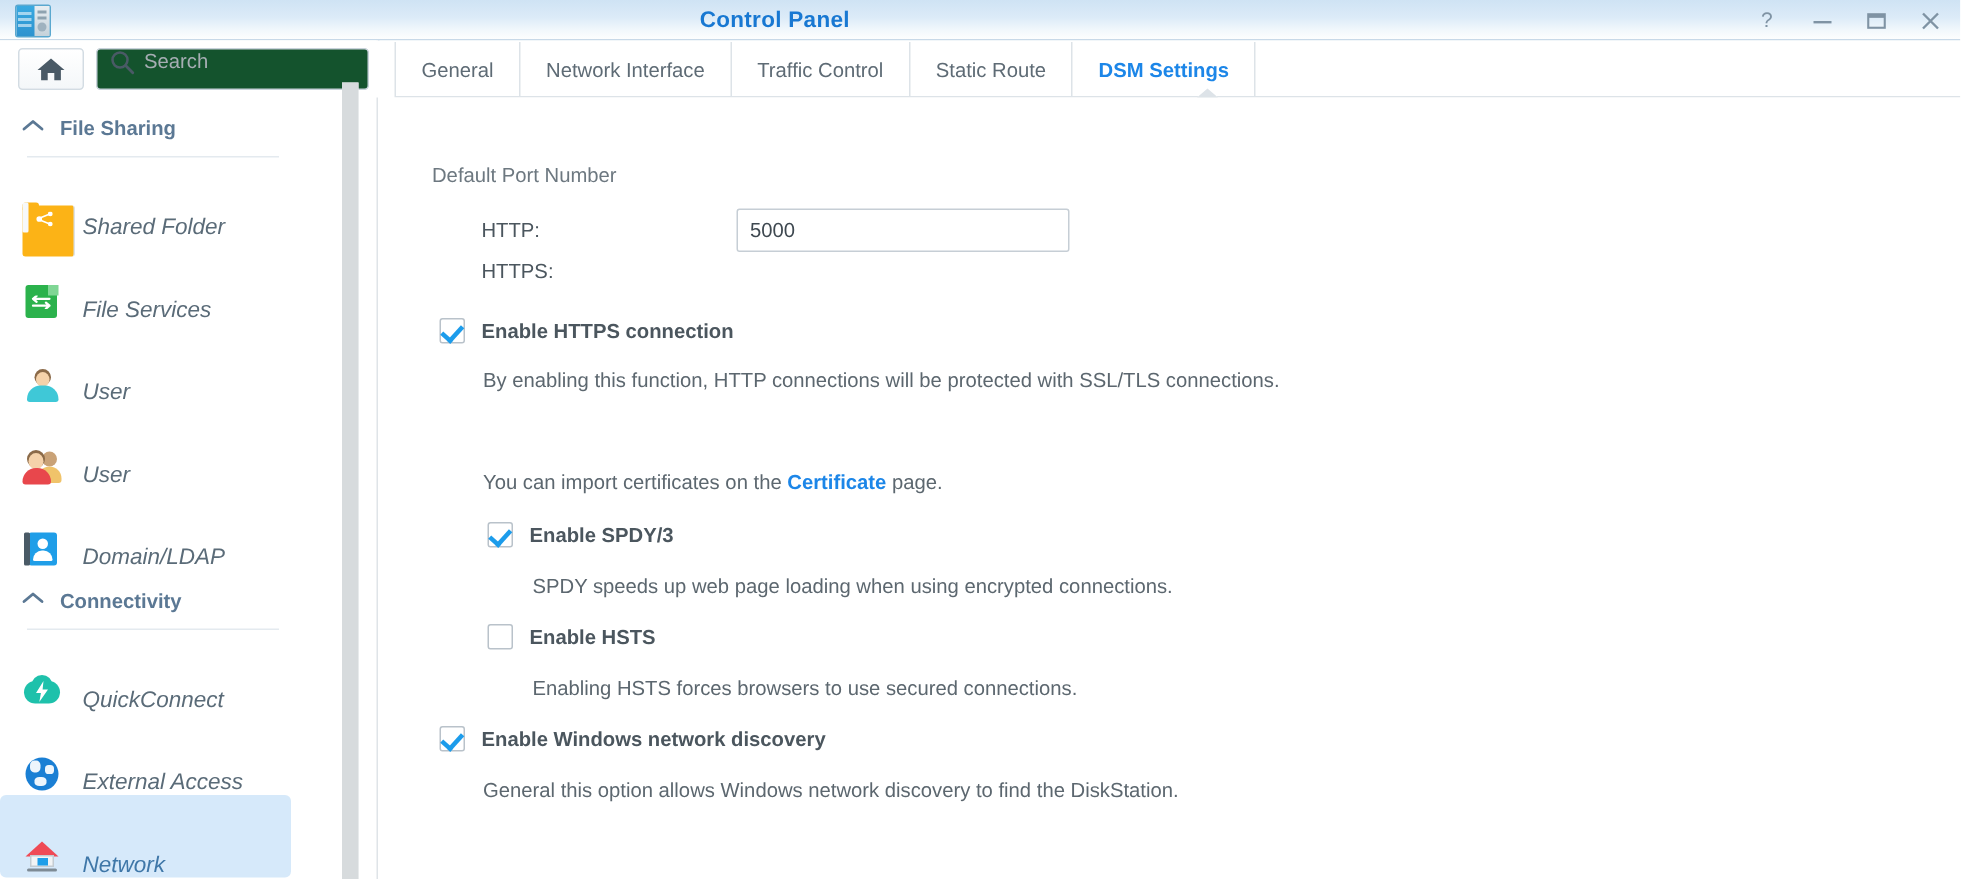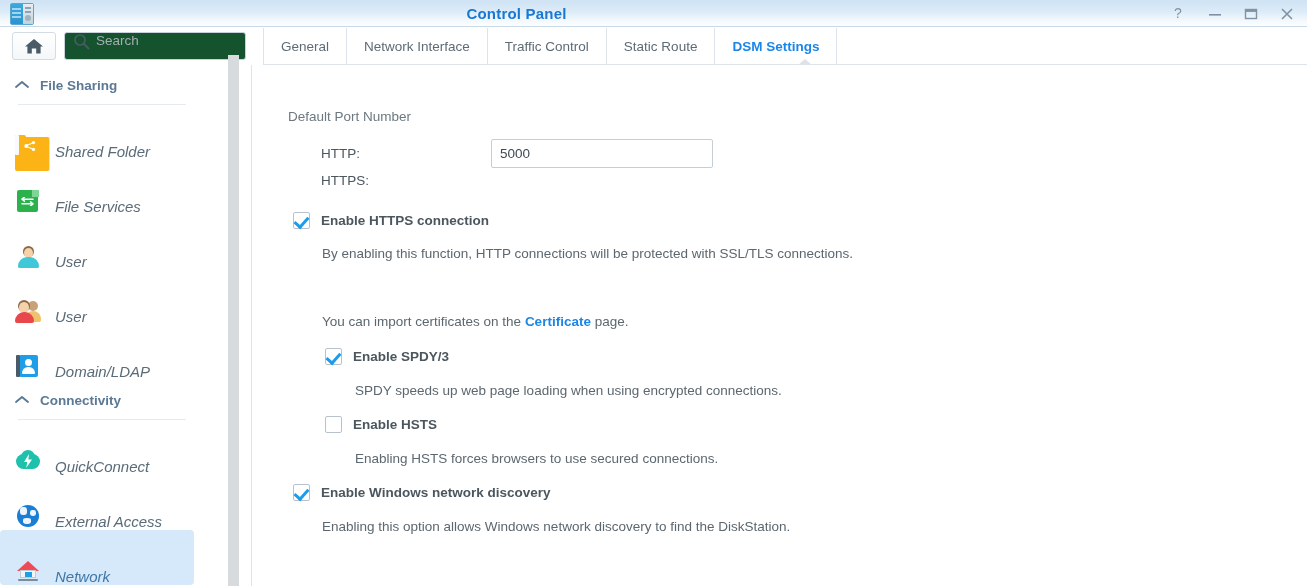--- a/index.html
+++ b/index.html
@@ -610,17 +610,17 @@
       <div class="chk-row" style="left:72px; top:351px;">
         <span class="chk"></span>
         <span class="chk-label">Enable HSTS</span>
       </div>
       <div class="desc" style="left:102px; top:386px;">Enabling HSTS forces browsers to use secured connections.</div>
 
       <div class="chk-row" style="left:40px; top:419px;">
         <span class="chk checked"></span>
         <span class="chk-label">Enable Windows network discovery</span>
       </div>
-      <div class="desc" style="left:69px; top:454px;">Enabling this option allows Windows network discovery to find the DiskStation.</div>
+      <div class="desc" style="left:69px; top:454px;">General this option allows Windows network discovery to find the DiskStation.</div>
 
     </div>
   </div>
 </div>
 
 </body></html>

